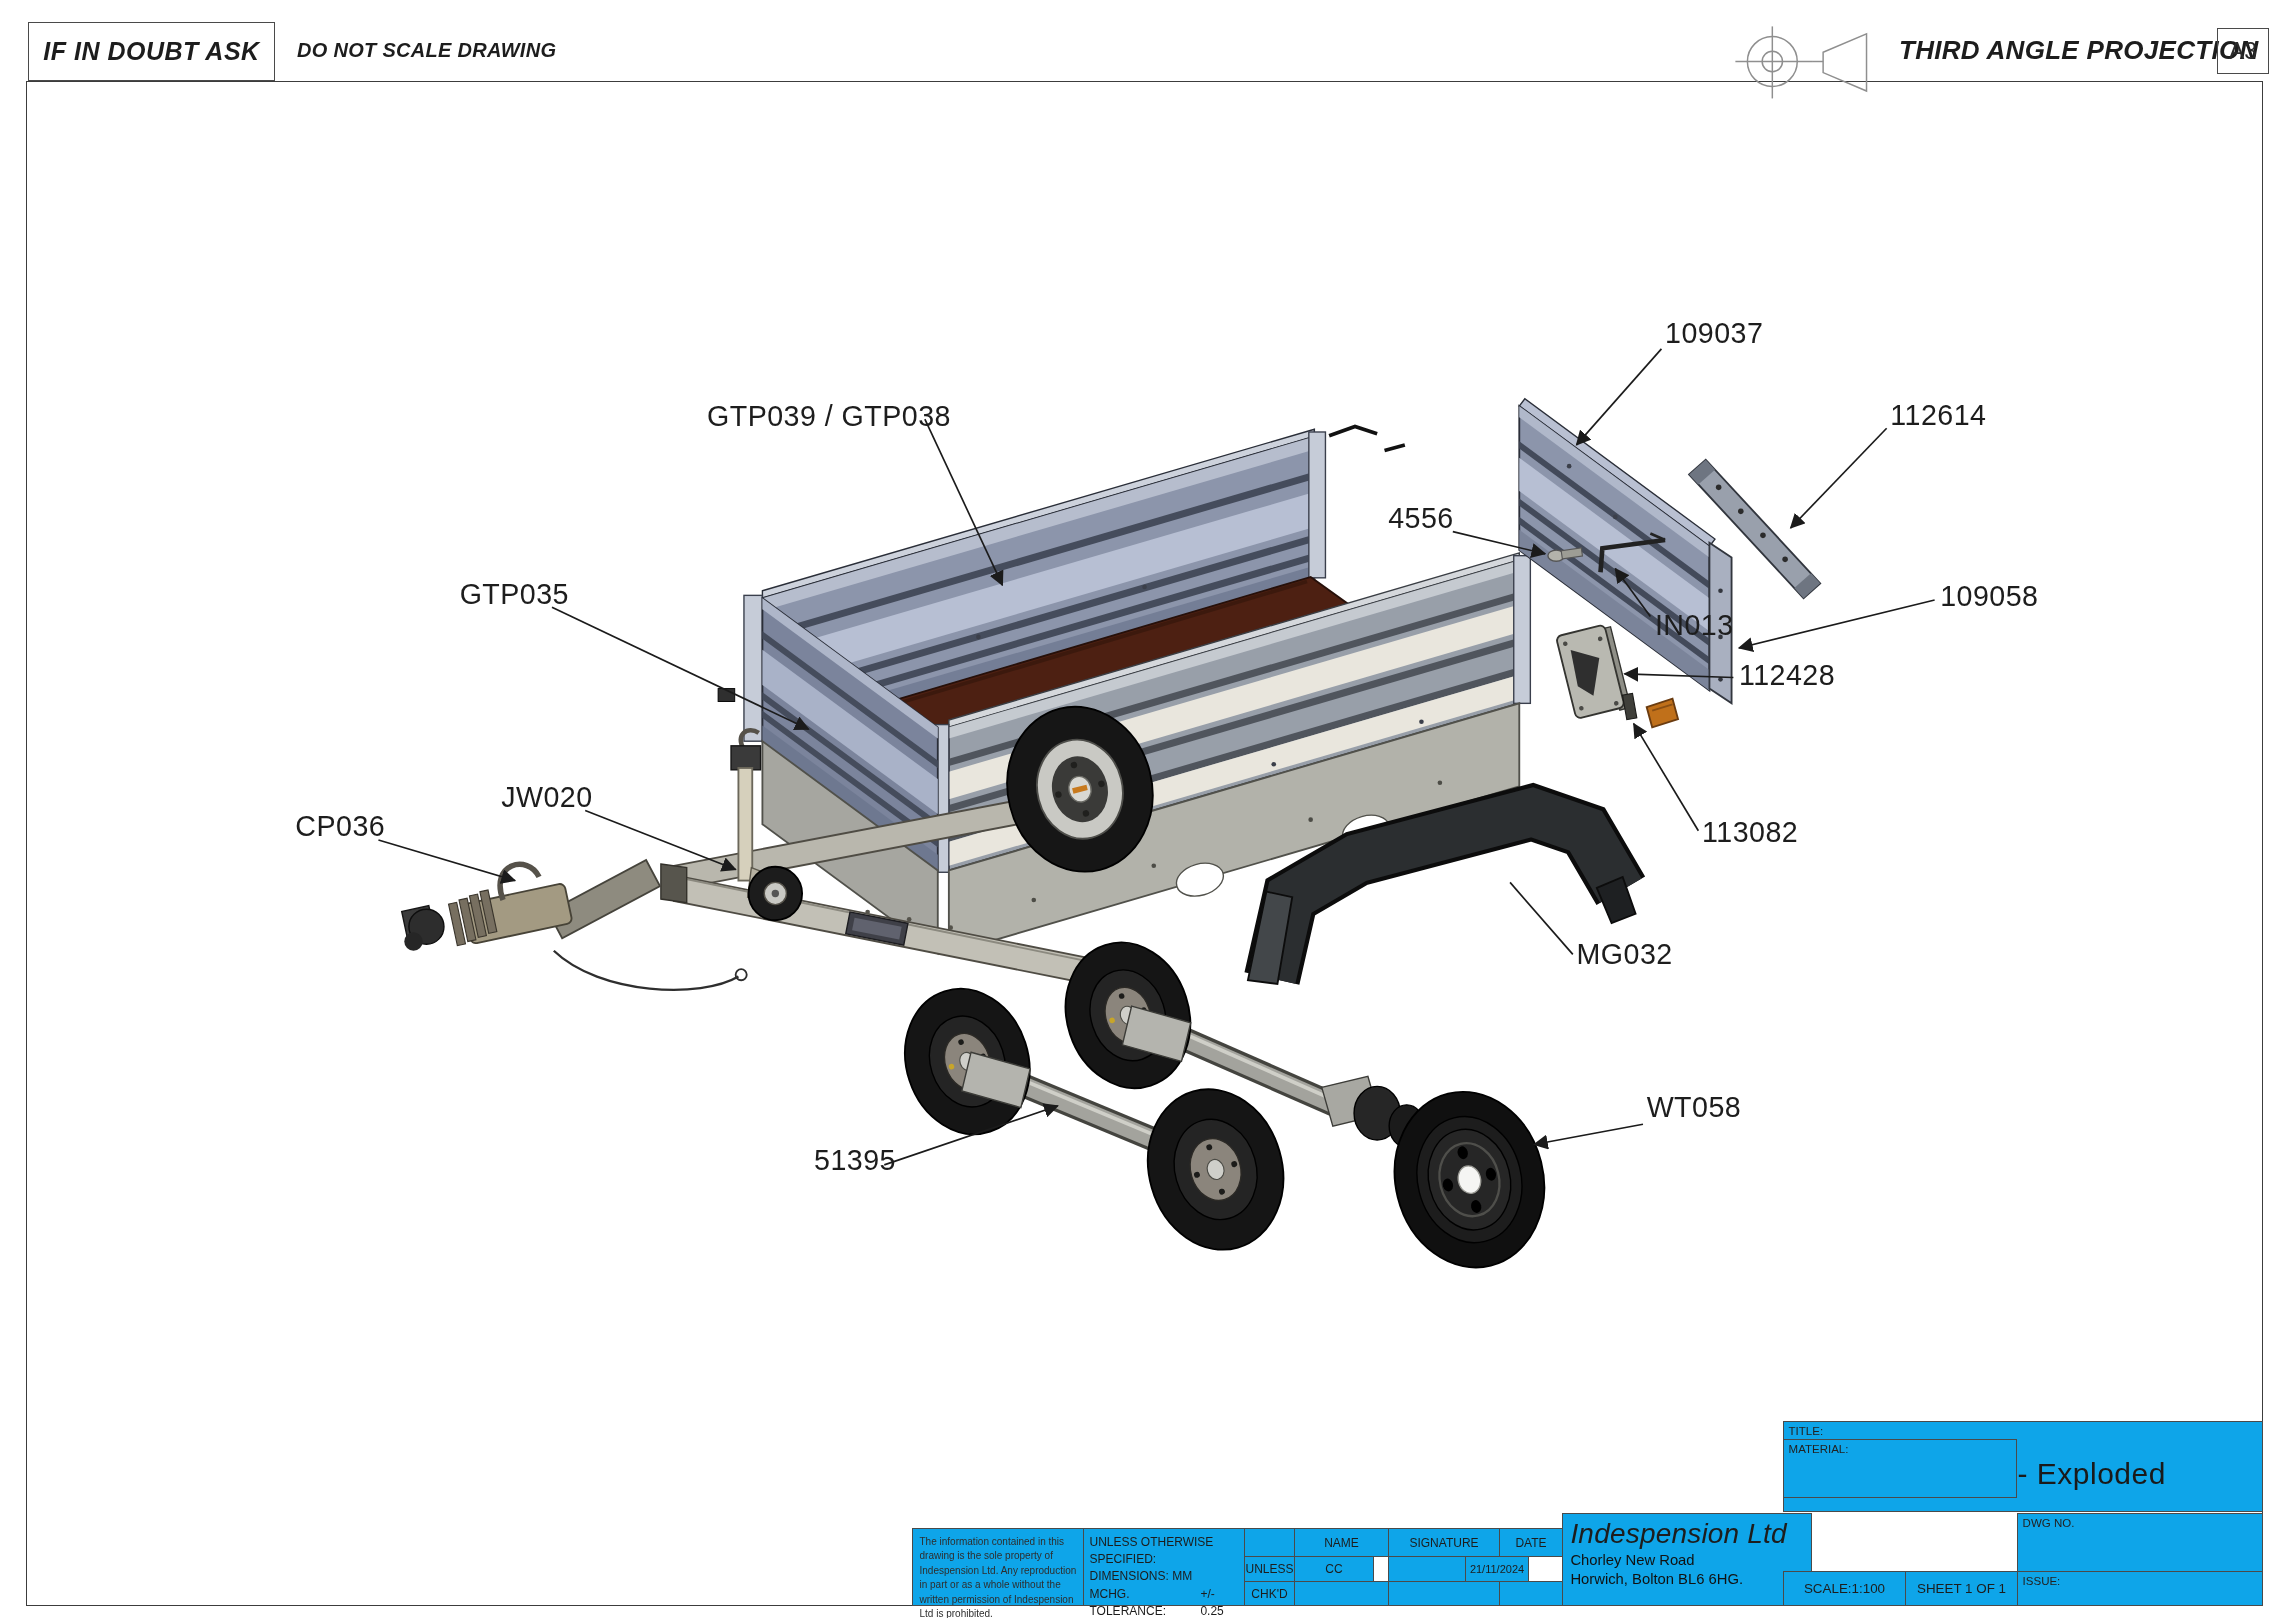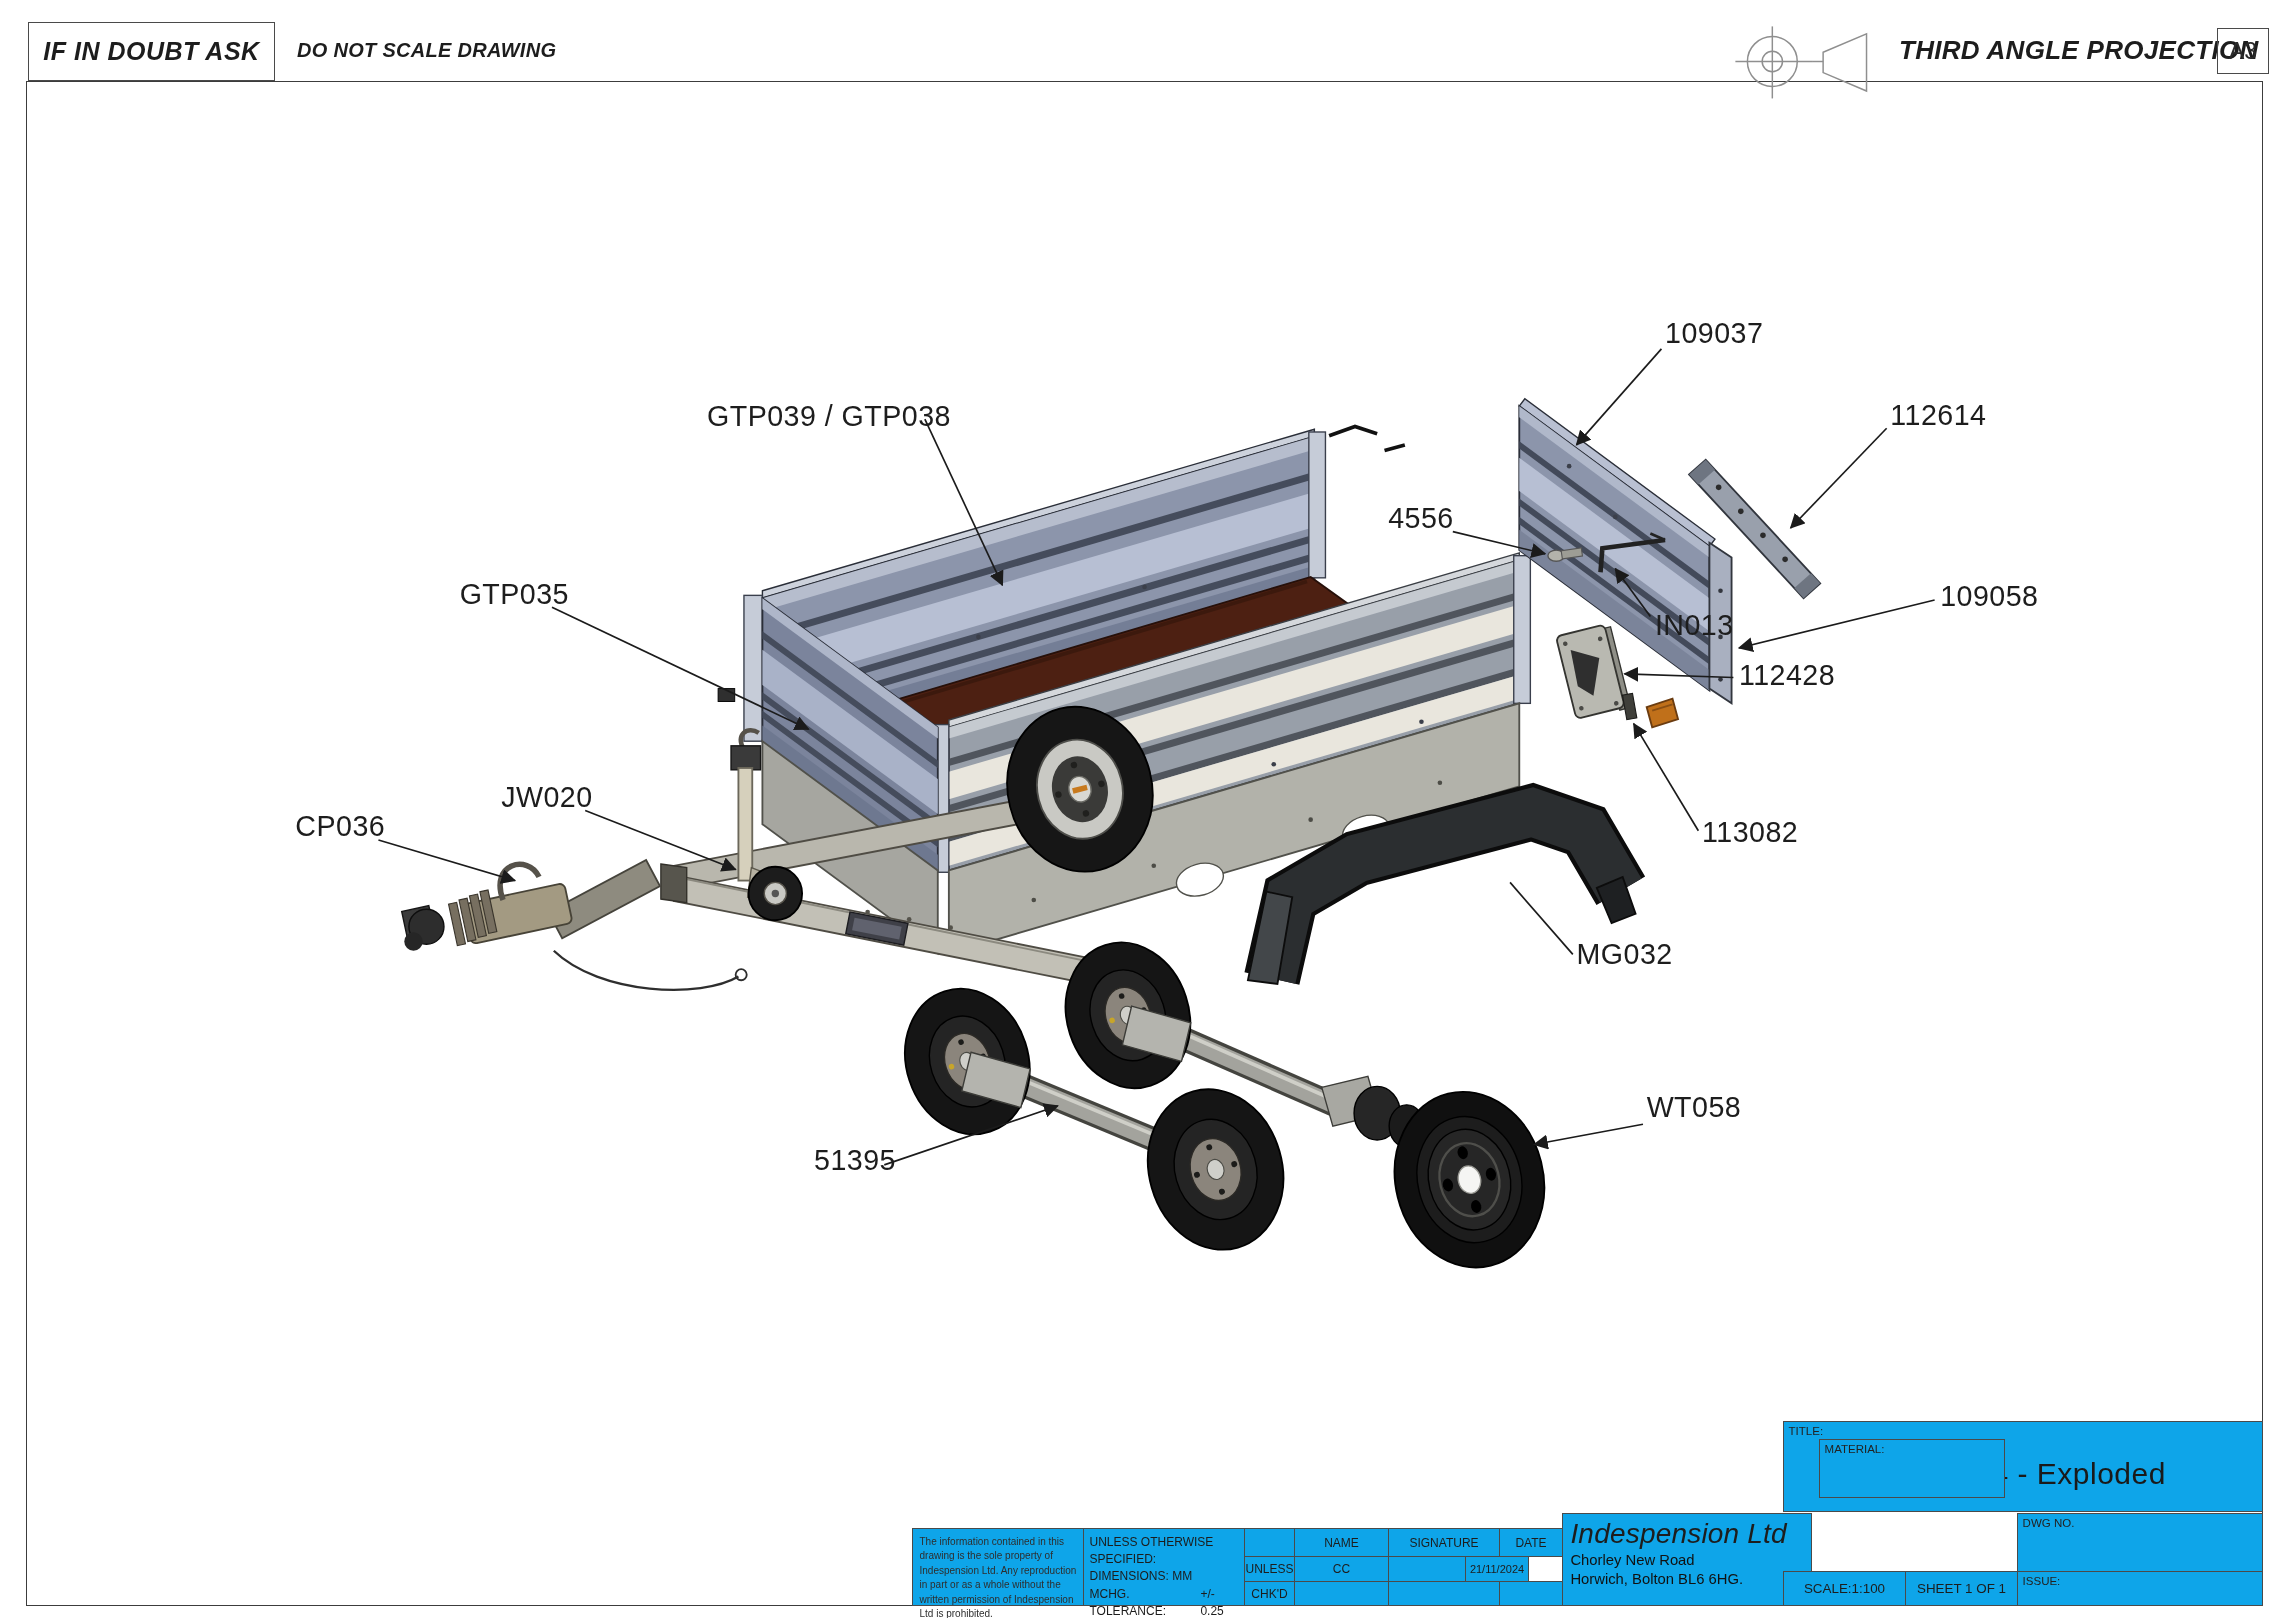--- a/index.html
+++ b/index.html
@@ -54,21 +54,21 @@
   <div class="title-big">GT26084 - Exploded</div>
 </div>
 <div class="cell" style="left:1562px;top:1513px;width:250px;height:93px;">
   <div class="coname">Indespension Ltd</div>
   <div class="coaddr">
     <div>Chorley New Road</div>
     <div>Horwich, Bolton BL6 6HG.</div>
 
   </div>
 </div>
-<div class="cell" style="left:1783px;top:1439px;width:186px;height:59px;margin-left:36px;">
+<div class="cell" style="left:1783px;top:1439px;width:234px;height:59px;">
   <div class="cl">MATERIAL:</div>
 </div>
 <div class="cell" style="left:2017px;top:1513px;width:246px;height:59px;">
   <div class="cl">DWG NO.</div>
 </div>
 <div class="cell scale-c" style="left:1783px;top:1571px;width:123px;height:35px;">
   <span>SCALE:1:100</span>
 </div>
 <div class="cell scale-c" style="left:1905px;top:1571px;width:113px;height:35px;">
   <span>SHEET 1 OF 1</span>
@@ -97,21 +97,21 @@
 <div class="cell sigc" style="left:1388px;top:1528px;width:112px;height:29px;">
     <span>SIGNATURE</span>
   </div>
 <div class="cell sigc" style="left:1499px;top:1528px;width:64px;height:29px;">
     <span>DATE</span>
   </div>
 
 <div class="cell sigc" style="left:1244px;top:1556px;width:51px;height:26px;">
     <span>UNLESS</span>
   </div>
-<div class="cell sigc" style="left:1294px;top:1556px;width:95px;height:26px;">
+<div class="cell sigc" style="left:1294px;top:1556px;width:80px;height:26px;">
     <span>CC</span>
   </div>
 <div class="cell sigc" style="left:1388px;top:1556px;width:112px;height:26px;">
     <span></span>
   </div>
 <div class="cell sigc" style="left:1465px;top:1556px;width:64px;height:26px;font-size:11px;">
     <span>21/11/2024</span>
   </div>
 
 <div class="cell sigc" style="left:1244px;top:1581px;width:51px;height:25px;">

